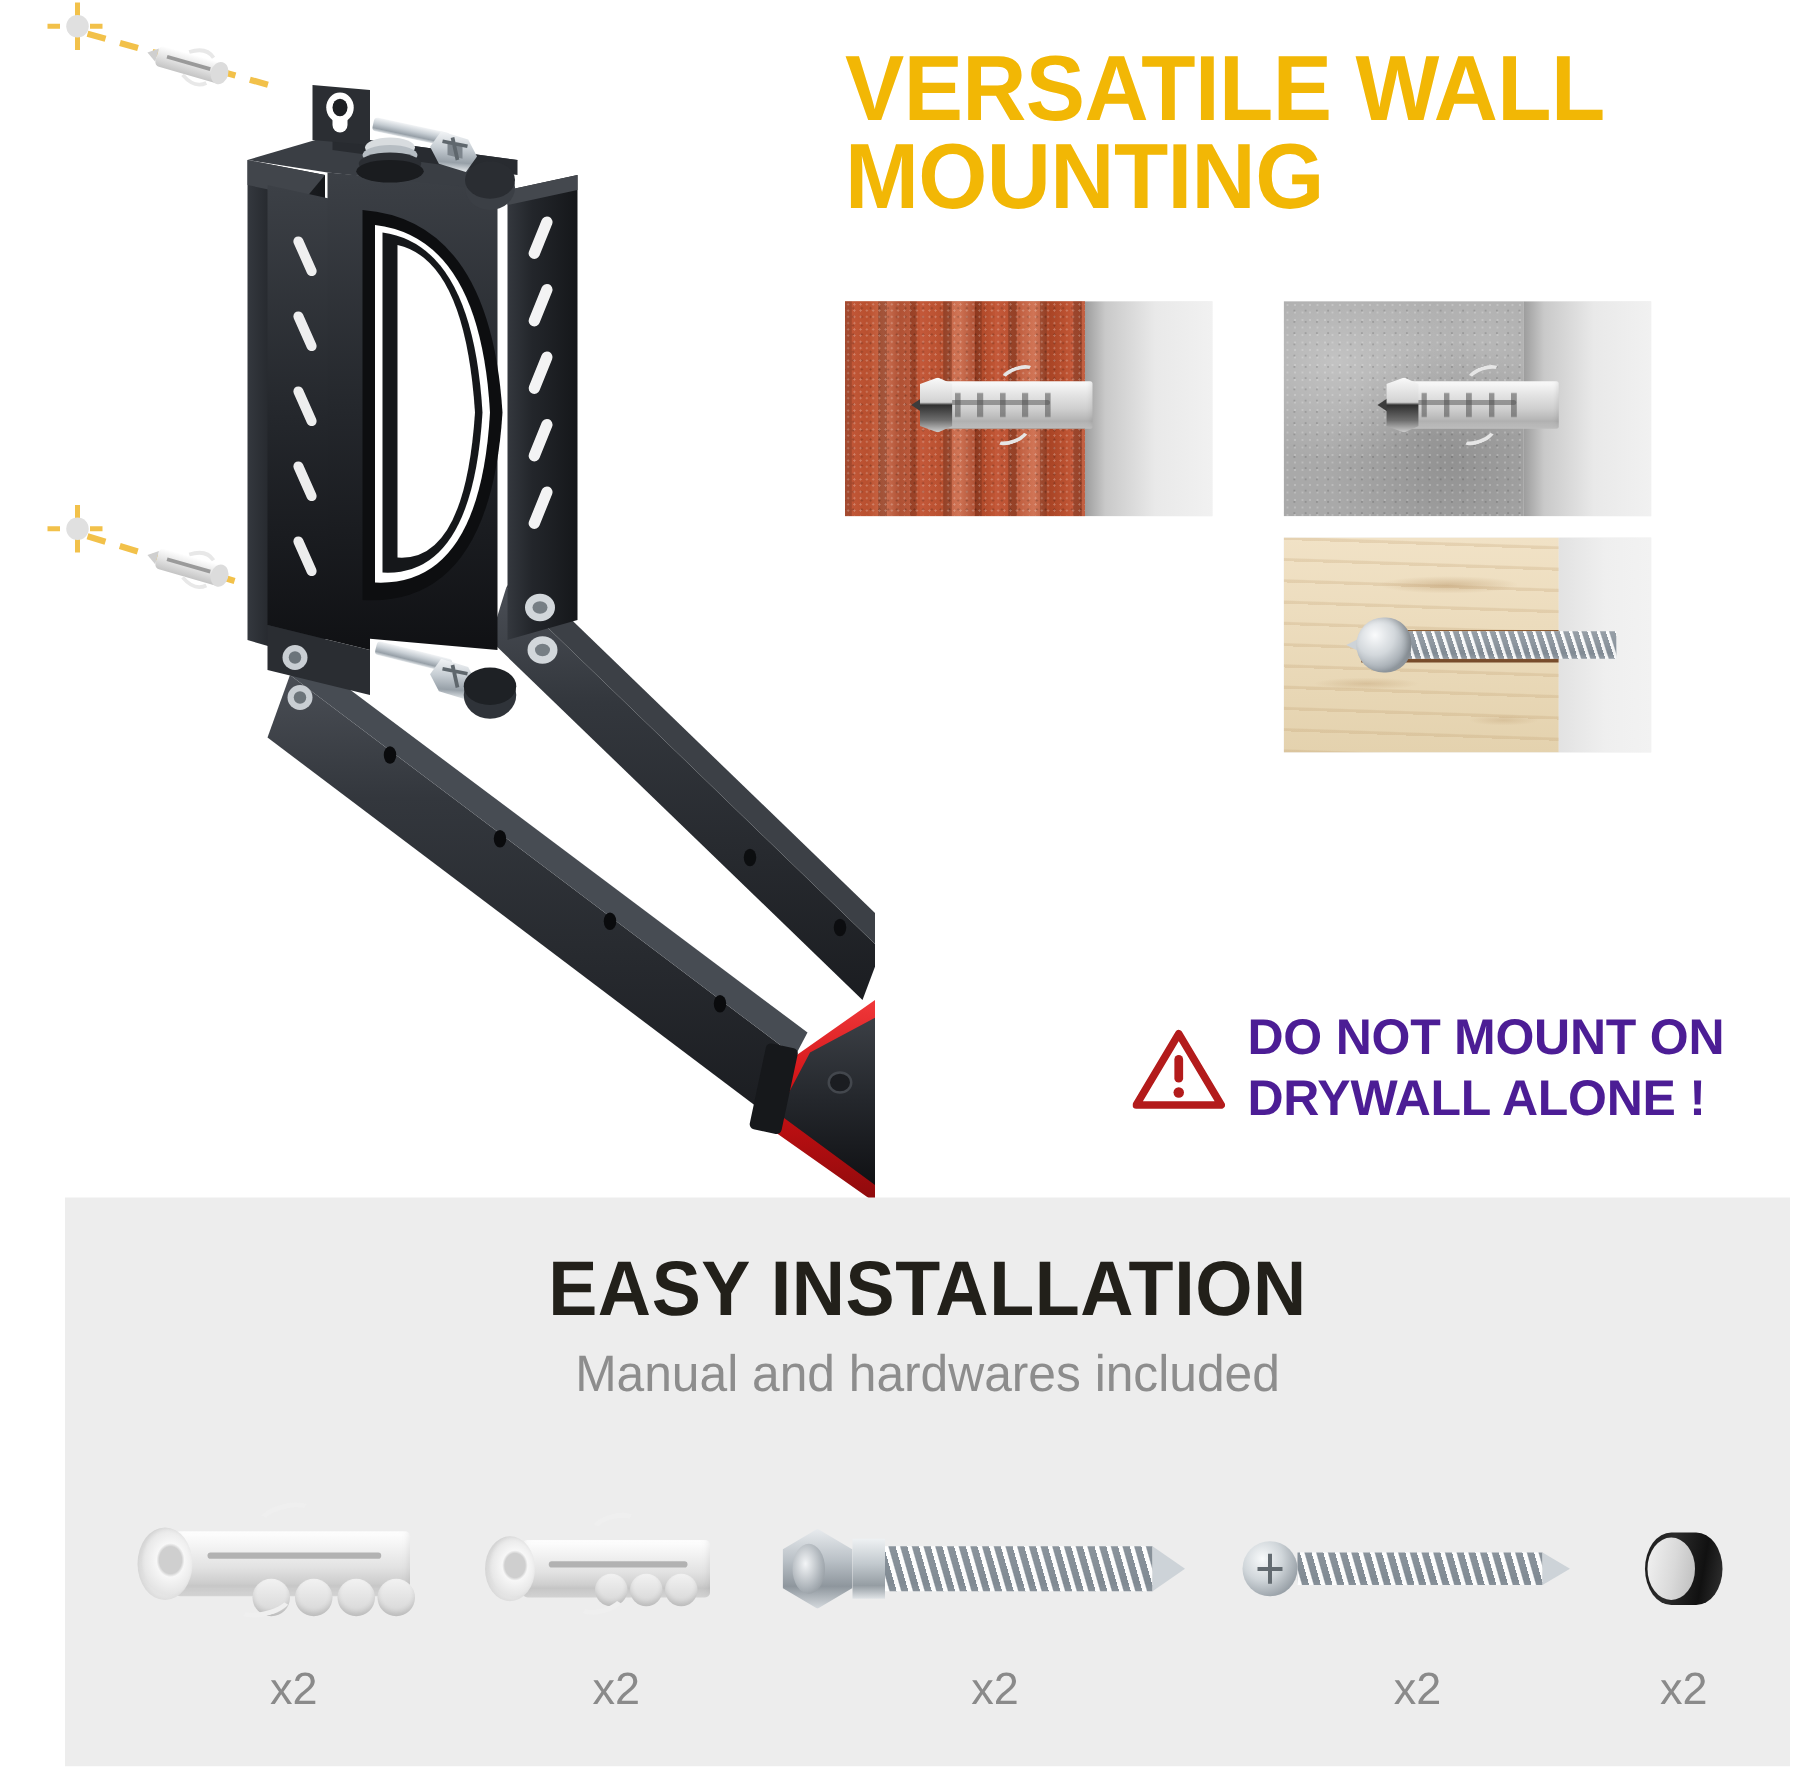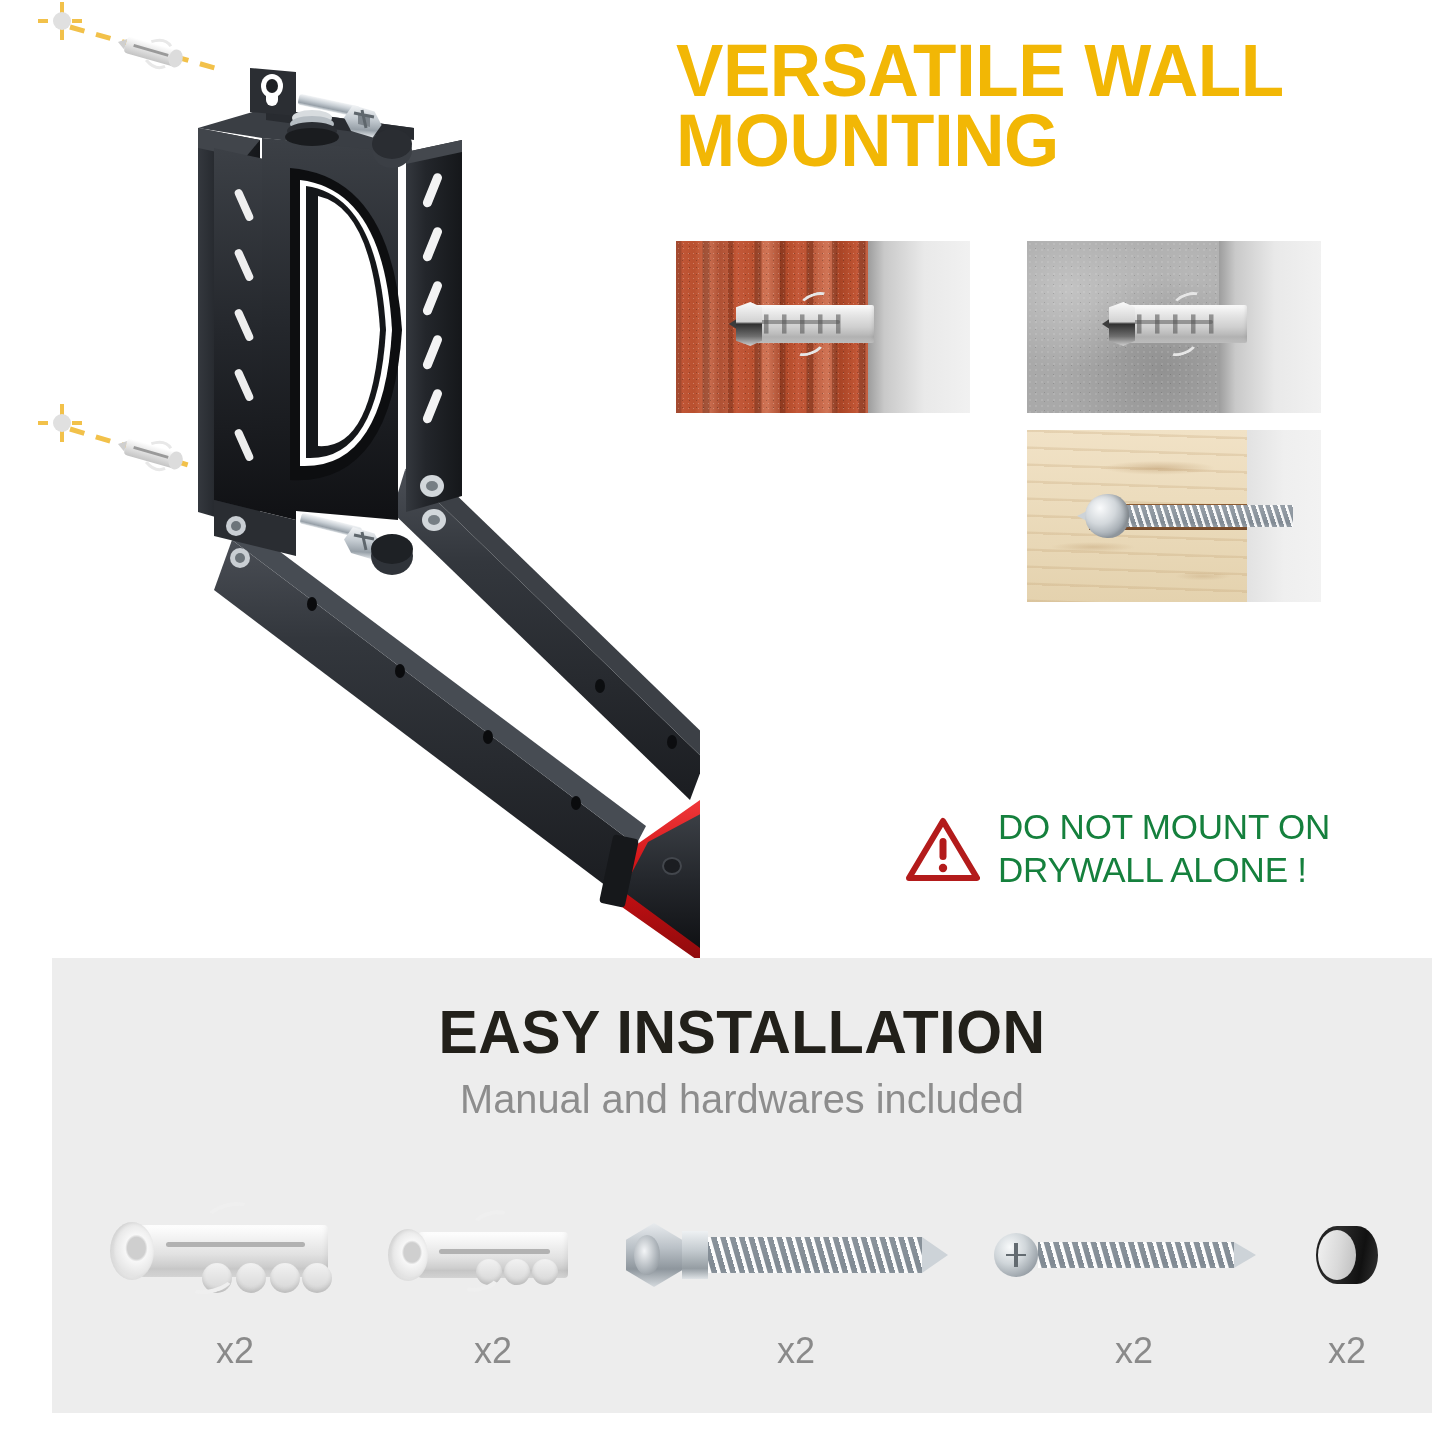--- a/index.html
+++ b/index.html
@@ -171,21 +171,21 @@
 
   
   .supports-copy {
     position: absolute; left: 902px; top: 661px; width: 500px;
     font-size: 40px; line-height: 1.28; color: #7c7c7c;
     white-space: pre-line;
   }
   #warn-wrap { position: absolute; left: 906px; top: 806px; width: 490px; display: flex; align-items: center; gap: 18px; }
   #warn-icon { flex: 0 0 auto; width: 74px; height: 66px; }
   .warn-text {
-    font-size: 35px; font-weight: normal; line-height: 1.22; color: #15803d;
+    font-size: 40px; font-weight: bold; line-height: 1.22; color: #4c1d95;
     letter-spacing: -0.2px; white-space: pre-line;
   }
 
   
   #lower-panel {
     position: absolute; left: 52px; top: 958px; width: 1380px; height: 455px;
     background: #ededed;
   }
   #easy-title {
     position: absolute; left: 0; right: 0; top: 38px; text-align: center;

